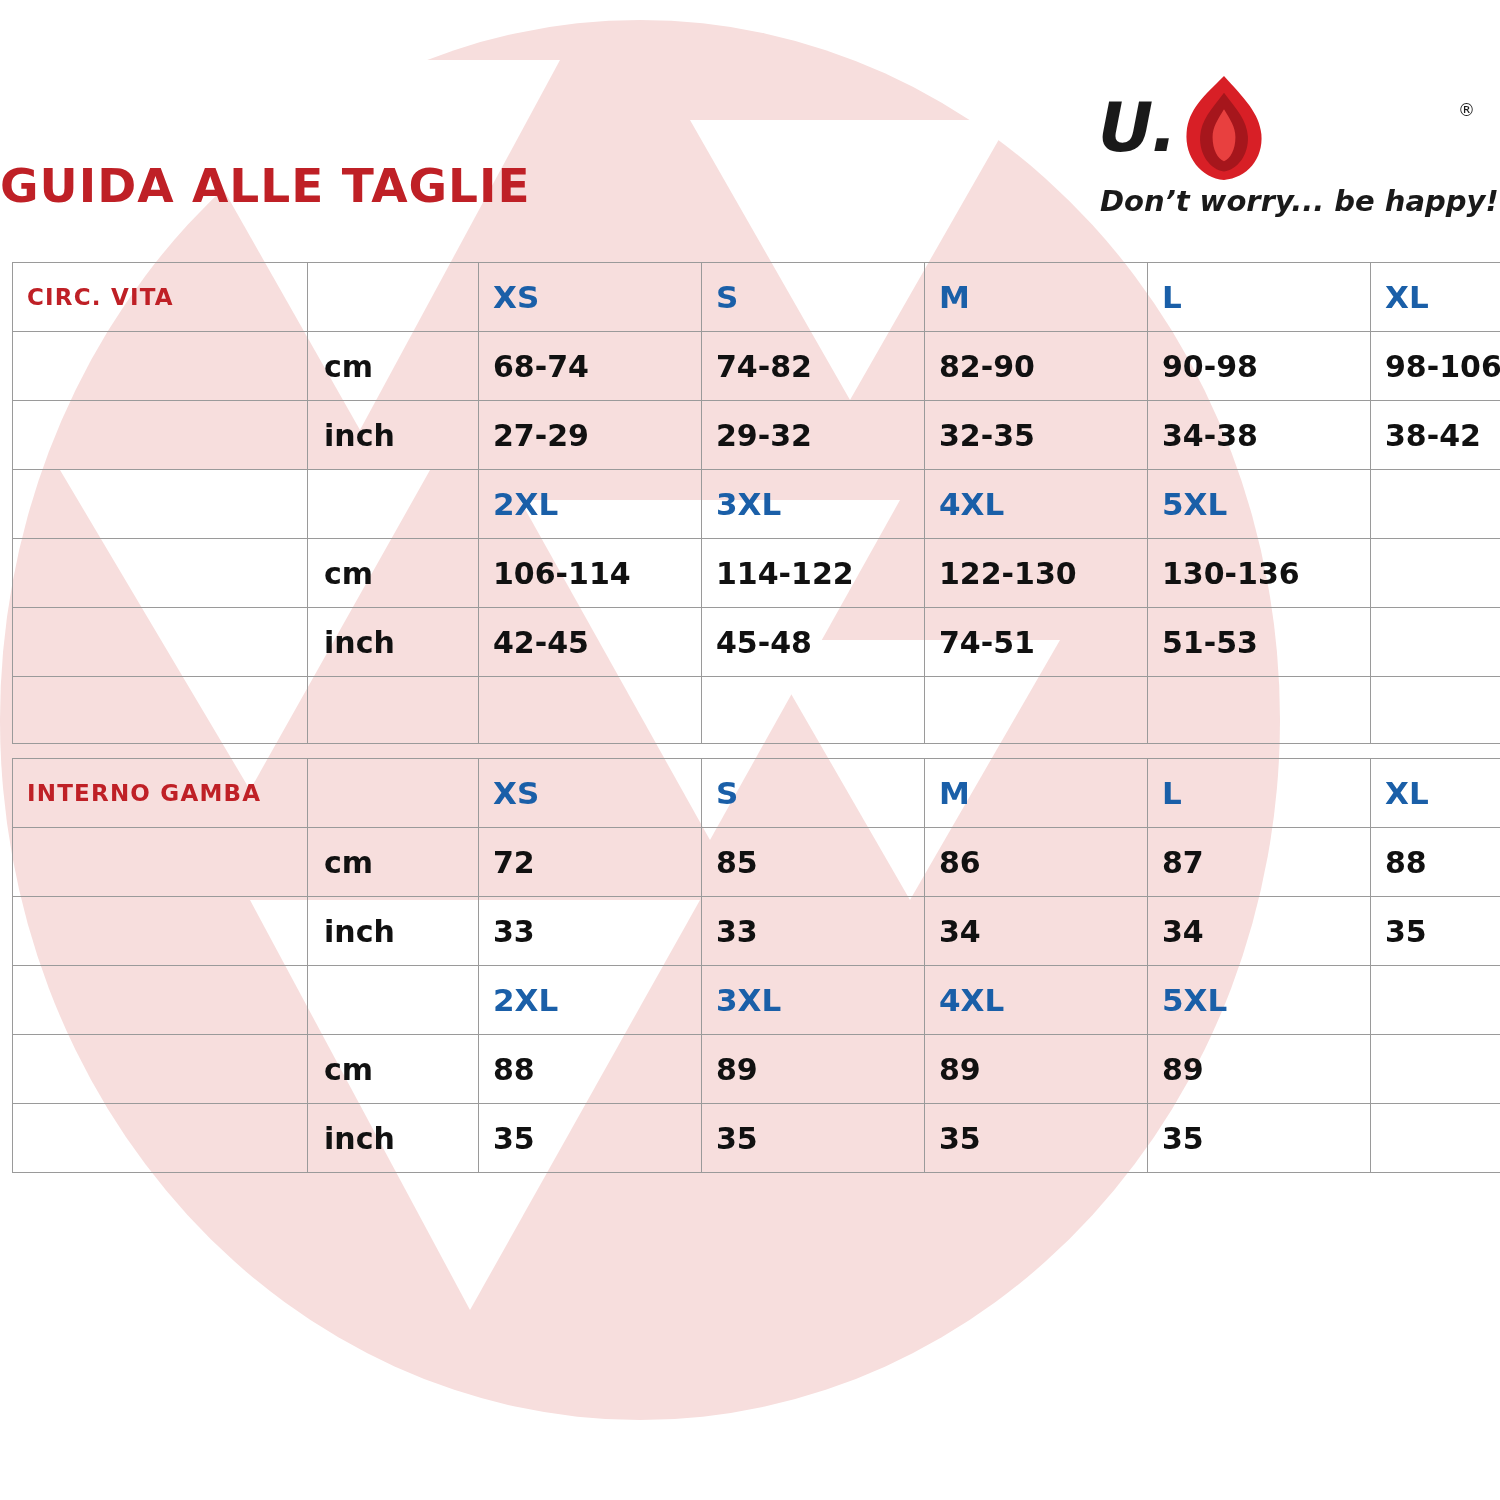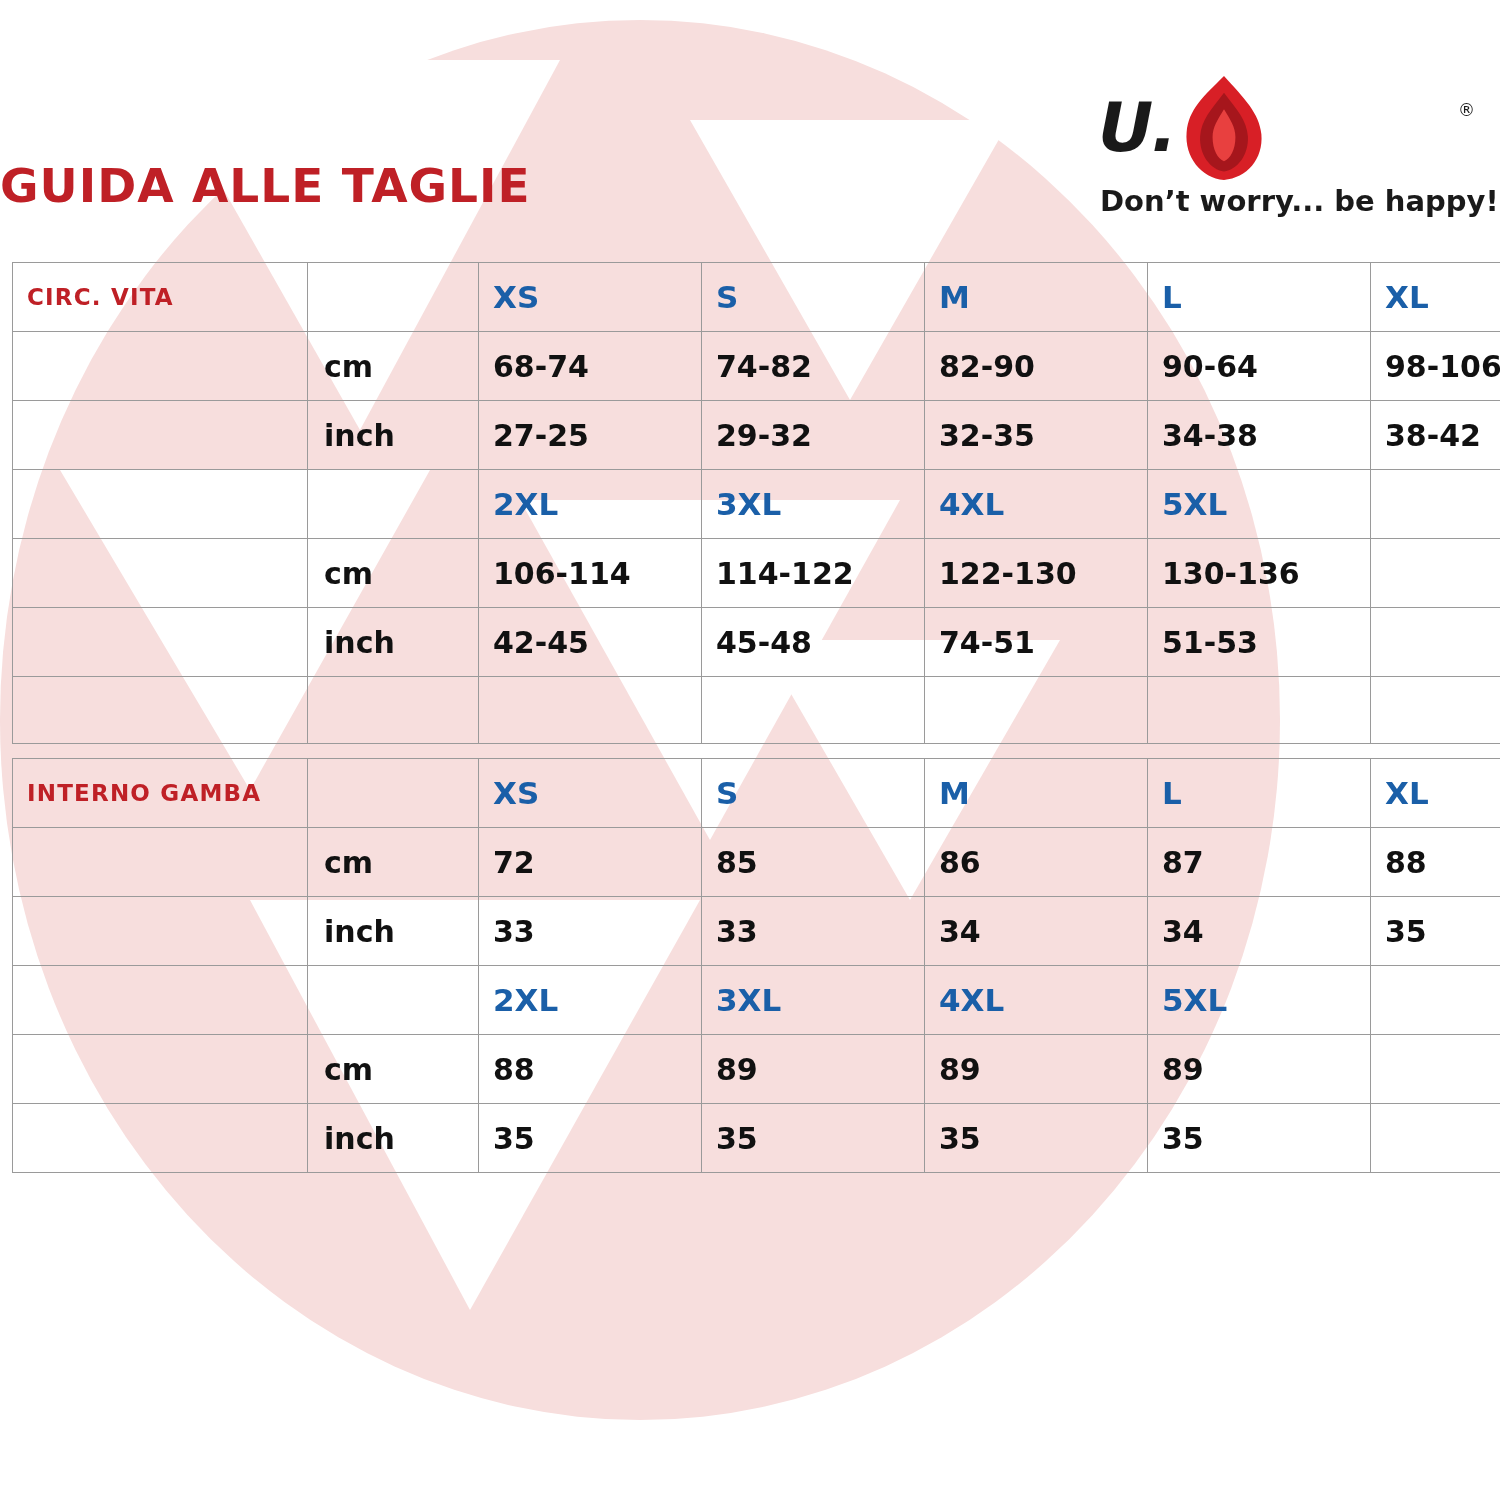--- a/index.html
+++ b/index.html
@@ -98,20 +98,21 @@
     top: -18px;
     width: 104px;
     height: 108px;
   }
   #logo-tagline {
     position: absolute;
     left: 2px;
     top: 92px;
     font-size: 29px;
     font-weight: bold;
+    font-style: italic;
     color: #1a1a1a;
     white-space: nowrap;
   }
 
   
   .size-table {
     border-collapse: collapse;
     table-layout: fixed;
     width: 1476px;
     margin: 0 12px;
@@ -198,27 +199,27 @@
         <td class="c4 size-head">M</td>
         <td class="c5 size-head">L</td>
         <td class="c6 size-head">XL</td>
       </tr>
       <tr>
         <td class="c0"></td>
         <td class="c1 unit">cm</td>
         <td class="c2">68-74</td>
         <td class="c3">74-82</td>
         <td class="c4">82-90</td>
-        <td class="c5">90-64</td>
+        <td class="c5">90-98</td>
         <td class="c6">98-106</td>
       </tr>
       <tr>
         <td class="c0"></td>
         <td class="c1 unit">inch</td>
-        <td class="c2">27-25</td>
+        <td class="c2">27-29</td>
         <td class="c3">29-32</td>
         <td class="c4">32-35</td>
         <td class="c5">34-38</td>
         <td class="c6">38-42</td>
       </tr>
       <tr>
         <td class="c0"></td>
         <td class="c1"></td>
         <td class="c2 size-head">2XL</td>
         <td class="c3 size-head">3XL</td>

